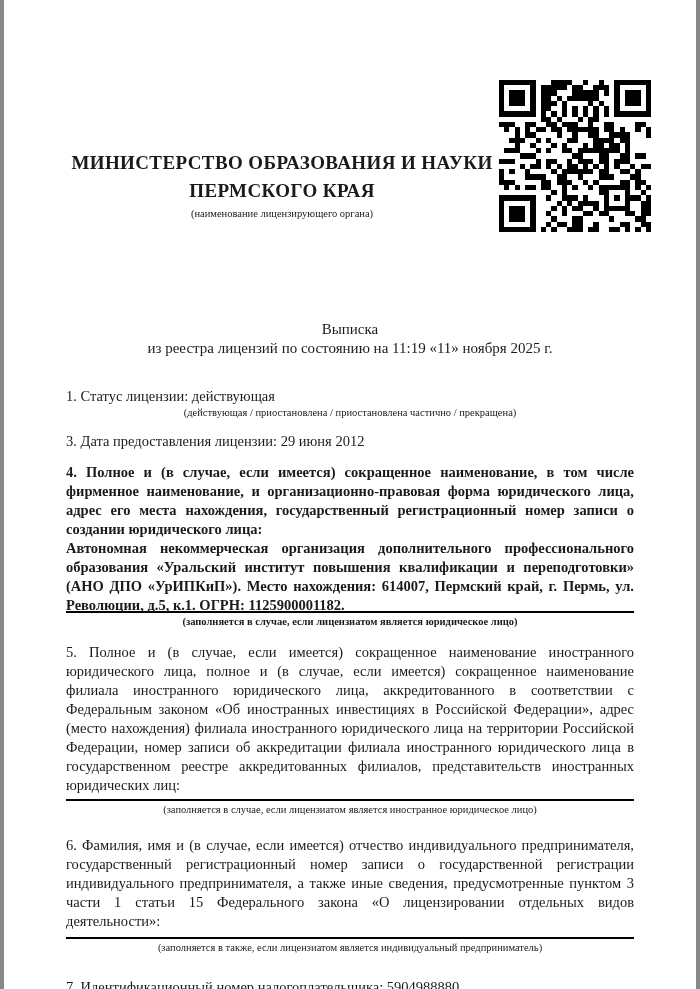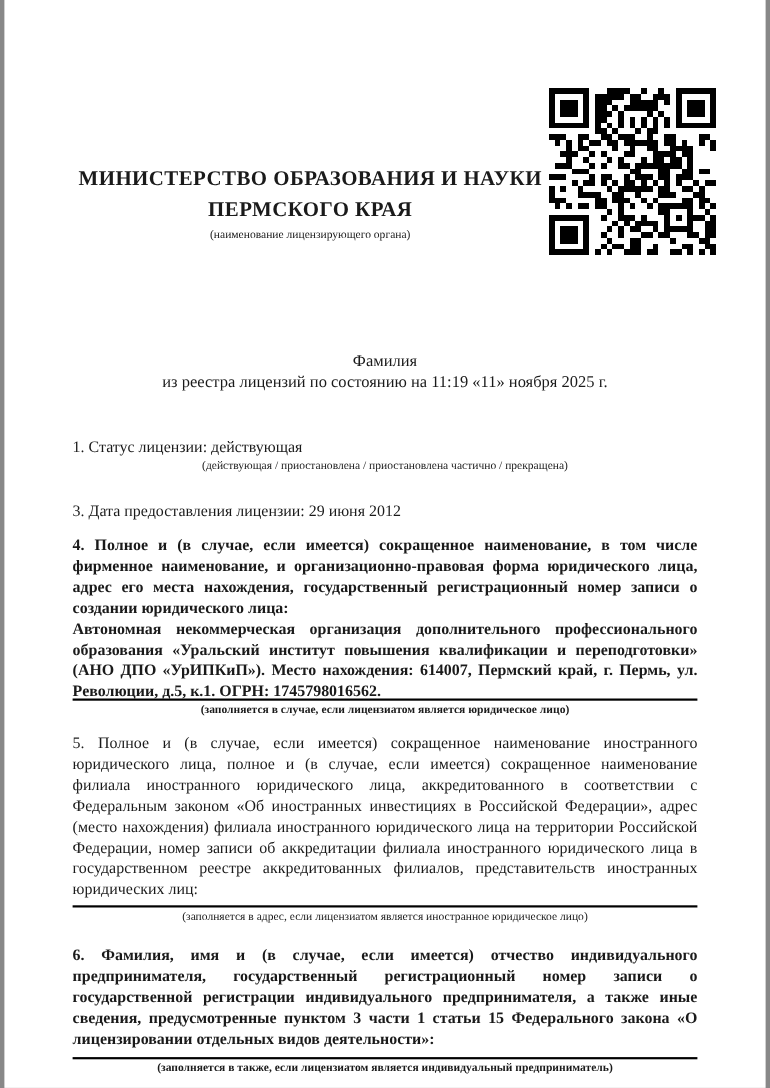--- a/index.html
+++ b/index.html
@@ -44,27 +44,27 @@
     font-size:15px;
     line-height:19px;
   }
   .body-text{
     font-size:14.5px;
     line-height:19px;
   }
   .para{
     text-align:justify;
   }
-  .item1{margin-top:40px;}
+  .item1{margin-top:29px;}
   .item1-caption{margin-top:0;}
   .item2{margin-top:19px;}
-  .item3{margin-top:25px;}
+  .item3{margin-top:12px;}
   .item4{margin-top:12px;font-weight:bold;}
   .item5{margin-top:14px;}
-  .item6{margin-top:19px;font-weight:bold;}
+  .item6{margin-top:19px;}
   .item7{margin-top:23px;}
   .rule{
     border:0;
     border-top:2px solid #000;
     margin:0;
     height:0;
   }
   .rule-attached{margin-top:-4px;}
   .rule-blankline5{margin-top:4px;}
   .rule-blankline6{margin-top:6px;}
@@ -499,41 +499,41 @@
       </svg>
     </div>
 
   <div class="ministry">
     <div class="ministry-line">МИНИСТЕРСТВО ОБРАЗОВАНИЯ И НАУКИ</div>
     <div class="ministry-line">ПЕРМСКОГО КРАЯ</div>
     <div class="small-caption">(наименование лицензирующего органа)</div>
   </div>
 
   <div class="title-block">
-    <div>Фамилия</div>
+    <div>Выписка</div>
     <div>из реестра лицензий по состоянию на 11:19 «11» ноября 2025 г.</div>
   </div>
 
   <div class="body-text item1">1. Статус лицензии: действующая</div>
   <div class="small-caption item1-caption">(действующая / приостановлена / приостановлена частично / прекращена)</div>
 
 
   <div class="body-text item3">3. Дата предоставления лицензии: 29 июня 2012</div>
 
   <div class="item4">
     <div class="body-text para">4. Полное и (в случае, если имеется) сокращенное наименование, в том числе фирменное наименование, и организационно-правовая форма юридического лица, адрес его места нахождения, государственный регистрационный номер записи о создании юридического лица:</div>
-    <div class="body-text para">Автономная некоммерческая организация дополнительного профессионального образования «Уральский институт повышения квалификации и переподготовки» (АНО ДПО «УрИПКиП»). Место нахождения: 614007, Пермский край, г. Пермь, ул. Революции, д.5, к.1. ОГРН: 1745798016562.</div>
+    <div class="body-text para">Автономная некоммерческая организация дополнительного профессионального образования «Уральский институт повышения квалификации и переподготовки» (АНО ДПО «УрИПКиП»). Место нахождения: 614007, Пермский край, г. Пермь, ул. Революции, д.5, к.1. ОГРН: 1125900001182.</div>
     <hr class="rule rule-attached">
     <div class="small-caption field-caption">(заполняется в случае, если лицензиатом является юридическое лицо)</div>
   </div>
 
   <div class="item5">
     <div class="body-text para">5. Полное и (в случае, если имеется) сокращенное наименование иностранного юридического лица, полное и (в случае, если имеется) сокращенное наименование филиала иностранного юридического лица, аккредитованного в соответствии с Федеральным законом «Об иностранных инвестициях в Российской Федерации», адрес (место нахождения) филиала иностранного юридического лица на территории Российской Федерации, номер записи об аккредитации филиала иностранного юридического лица в государственном реестре аккредитованных филиалов, представительств иностранных юридических лиц:</div>
     <hr class="rule rule-blankline5">
-    <div class="small-caption field-caption">(заполняется в адрес, если лицензиатом является иностранное юридическое лицо)</div>
+    <div class="small-caption field-caption">(заполняется в случае, если лицензиатом является иностранное юридическое лицо)</div>
   </div>
 
   <div class="item6">
     <div class="body-text para">6. Фамилия, имя и (в случае, если имеется) отчество индивидуального предпринимателя, государственный регистрационный номер записи о государственной регистрации индивидуального предпринимателя, а также иные сведения, предусмотренные пунктом 3 части 1 статьи 15 Федерального закона «О лицензировании отдельных видов деятельности»:</div>
     <hr class="rule rule-blankline6">
     <div class="small-caption field-caption">(заполняется в также, если лицензиатом является индивидуальный предприниматель)</div>
   </div>
 
   <div class="body-text item7">7. Идентификационный номер налогоплательщика: 5904988880</div>
 

